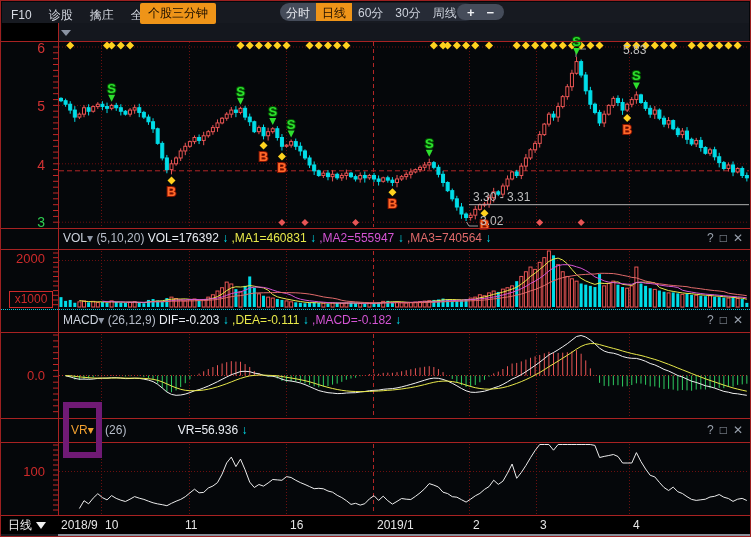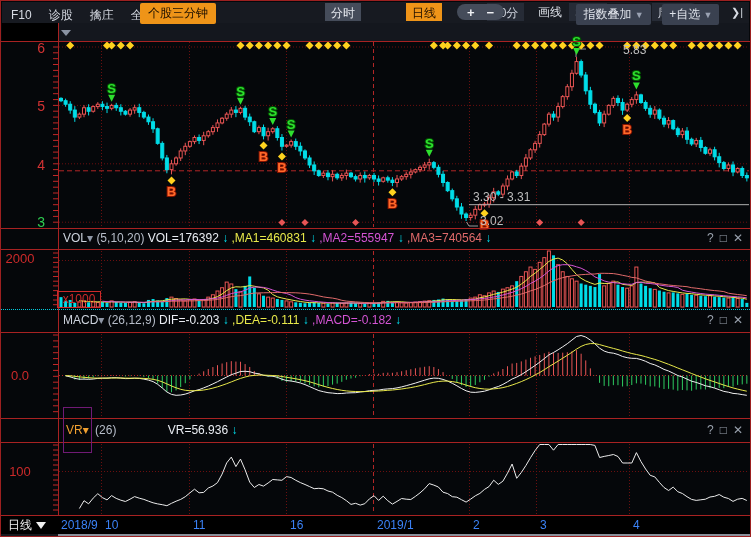--- a/index.html
+++ b/index.html
@@ -4,78 +4,72 @@
 <style>
   html,body{margin:0;padding:0;background:#000;}
   .app{position:relative;width:751px;height:537px;background:#05070a;overflow:hidden;
        font-family:"Liberation Sans","DejaVu Sans",sans-serif;border:1px solid #9c2020;box-sizing:border-box;}
   .toolbar{position:absolute;left:1px;top:1px;right:1px;height:21px;background:#171a21;z-index:5;}
   .tab{position:relative;display:inline-block;color:#d6dae2;font-size:12px;margin-right:17px;cursor:default;}
   .tabs-left{position:absolute;left:9px;top:3px;}
   .hot-btn{position:absolute;left:138px;top:1px;background:#ef9418;color:#1a0e00;font-size:12px;
            padding:2px 8px;border-radius:2px;}
   .periods{position:absolute;left:278px;top:1px;height:18px;border-radius:9px;overflow:hidden;}
-  .seg{display:inline-block;font-size:12px;padding:2px 6px 3px 6px;vertical-align:top;margin-left:45px;}
+  .seg{display:inline-block;font-size:12px;padding:2px 6px 3px 6px;vertical-align:top;}
   .seg.normal{background:#454c5a;color:#e6e9ef;}
   .seg.active{background:#ef9418;color:#201000;}
   .seg.dark{background:#262b36;color:#cfd4de;}
   .caret{color:#9aa2b2;font-size:9px;}
   .zoomctl{position:absolute;left:455px;top:2px;background:#454c5a;border-radius:9px;height:16px;line-height:15px;padding:0 4px;}
   .zbtn{display:inline-block;color:#f0f2f5;font-size:13px;padding:0 6px;font-weight:bold;}
   .tb-right{position:absolute;right:6px;top:2px;}
   .flat-label{color:#dfe3ea;font-size:12px;margin-right:10px;vertical-align:top;line-height:17px;display:inline-block;}
   .tb-btn{display:inline-block;background:#3a4150;color:#dfe3ea;font-size:12px;border-radius:2px;
           padding:2px 7px;margin-right:7px;}
   .collapse{color:#d8dce4;font-size:11px;vertical-align:top;line-height:17px;display:inline-block;}
   .substrip{position:absolute;left:1px;right:1px;top:22px;height:18px;background:#14171e;}
   .blackbox-tl{position:absolute;left:1px;top:22px;width:56px;height:18px;background:#000;}
   .tri-down{position:absolute;left:60px;top:29px;width:0;height:0;border-left:5px solid transparent;
             border-right:5px solid transparent;border-top:6px solid #8a93a3;}
   .hline{position:absolute;left:0;right:0;height:0;border-top:1px solid #a82222;z-index:3;}
   .cyandot{position:absolute;left:0;right:0;height:0;border-top:1px dotted #00ccdd;z-index:3;}
   .vline-axis{position:absolute;left:57px;top:22px;width:0;height:492px;border-left:1px solid #a82222;z-index:3;}
   .panel-header{position:absolute;left:62px;height:18px;font-size:12px;white-space:nowrap;z-index:6;}
   .panel-header span{letter-spacing:0;}
-  .hdr-box{border:1px solid #701a75;padding:15px 2px;}
+  .hdr-box{border:6px solid #701a75;padding:15px 2px;}
   .controls{position:absolute;right:7px;font-size:12px;color:#98a0ac;z-index:6;}
   .controls span{margin-left:6px;cursor:default;}
   .ylab{position:absolute;font-size:14px;color:#d23333;text-align:right;width:38px;left:6px;z-index:4;}
   .ylab.green{color:#2ecc50;}
-  .rlab{position:absolute;font-size:13px;color:#cc2a2a;text-align:center;width:38px;left:0;z-index:4;}
+  .rlab{position:absolute;font-size:13px;color:#cc2a2a;text-align:right;width:38px;left:6px;z-index:4;}
   .unitbox{position:absolute;left:8px;top:290px;width:42px;height:15px;border:1px solid #cc2a2a;color:#cc2a2a;
-           font-size:12px;text-align:center;line-height:15px;z-index:4;margin-left:48px;}
+           font-size:12px;text-align:center;line-height:15px;z-index:4;}
   .annot{position:absolute;font-size:12px;color:#bdbdbd;z-index:6;white-space:nowrap;}
   .time-axis{position:absolute;left:0;top:515px;width:751px;height:18px;background:#000;z-index:4;}
-  .t-lab{position:absolute;top:2px;color:#3b82f6;font-size:12px;}
+  .t-lab{position:absolute;top:2px;color:#e5e5e5;font-size:12px;}
   .bottom-left{position:absolute;left:1px;top:515px;width:56px;height:18px;background:#000;z-index:6;
                color:#f0f0f0;font-size:12px;padding-left:6px;line-height:18px;box-sizing:border-box;}
   .dl-arrow{display:inline-block;margin-left:4px;width:0;height:0;border-left:5px solid transparent;
             border-right:5px solid transparent;border-top:7px solid #f0f0f0;}
   .scrollbar{position:absolute;left:0;top:533px;width:751px;height:4px;background:#17191f;z-index:6;}
   .scroll-thumb{position:absolute;left:57px;top:0;width:694px;height:4px;background:#8a909b;}
   #chart-svg{position:absolute;left:0;top:0;z-index:2;}
 </style>
 </head>
 <body>
 
 <div class="app">
 
   <div class="toolbar">
     <div class="tabs-left"><span class="tab">F10</span><span class="tab">诊股</span><span class="tab">擒庄</span><span class="tab">全景</span></div>
     <div class="hot-btn">个股三分钟</div>
     <div class="periods"><span class="seg normal">分时</span><span class="seg active">日线</span><span class="seg dark">60分</span><span class="seg dark">30分</span><span class="seg dark">周线 <span class="caret">▼</span></span></div>
     <div class="zoomctl">
       <span class="zbtn">+</span><span class="zbtn">−</span>
     </div>
-    <div class="tb-right">
-      <span class="flat-label">画线</span>
-      <span class="tb-btn"><span>指数叠加</span> <span class="caret">▼</span></span>
-      <span class="tb-btn"><span>+自选</span> <span class="caret">▼</span></span>
-      <span class="collapse">❯|</span>
-    </div>
   </div>
 
   <div class="substrip"></div>
   <div class="blackbox-tl"></div>
   <div class="tri-down"></div>
 
   <div class="hline" style="top:40px"></div>
   <div class="hline" style="top:227px"></div>
   <div class="hline" style="top:248px"></div>
   <div class="cyandot" style="top:308px"></div>
@@ -103,21 +97,21 @@
   <div class="controls" style="top:312px"><span>?</span><span>□</span><span>✕</span></div>
   <div class="rlab" style="top:367px">0.0</div>
 
   <div class="panel-header" style="top:422px"><span class="hdr-box" style="color: rgb(240, 160, 48);">VR▾</span><span style="color: rgb(183, 189, 201);"> (26)  </span><span style="color: rgb(233, 236, 242); margin-left: 48px;">VR=56.936 </span><span style="color: rgb(0, 224, 240);">↓</span></div>
   <div class="controls" style="top:422px"><span>?</span><span>□</span><span>✕</span></div>
   <div class="rlab" style="top:463px">100</div>
 
   <div class="time-axis">
       <span class="t-lab" style="left: 60px;">2018/9</span>
       <span class="t-lab" style="left: 104px;">10</span>
-      <span class="t-lab" style="left: 192px;">11</span>
+      <span class="t-lab" style="left: 184px;">11</span>
       <span class="t-lab" style="left: 289px;">16</span>
       <span class="t-lab" style="left: 376px;">2019/1</span>
       <span class="t-lab" style="left: 472px;">2</span>
       <span class="t-lab" style="left: 539px;">3</span>
       <span class="t-lab" style="left: 632px;">4</span>
     </div>
   <div class="bottom-left"><span>日线</span><span class="dl-arrow"></span></div>
   <div class="scrollbar">
       <div class="scroll-thumb"></div>
     </div>

